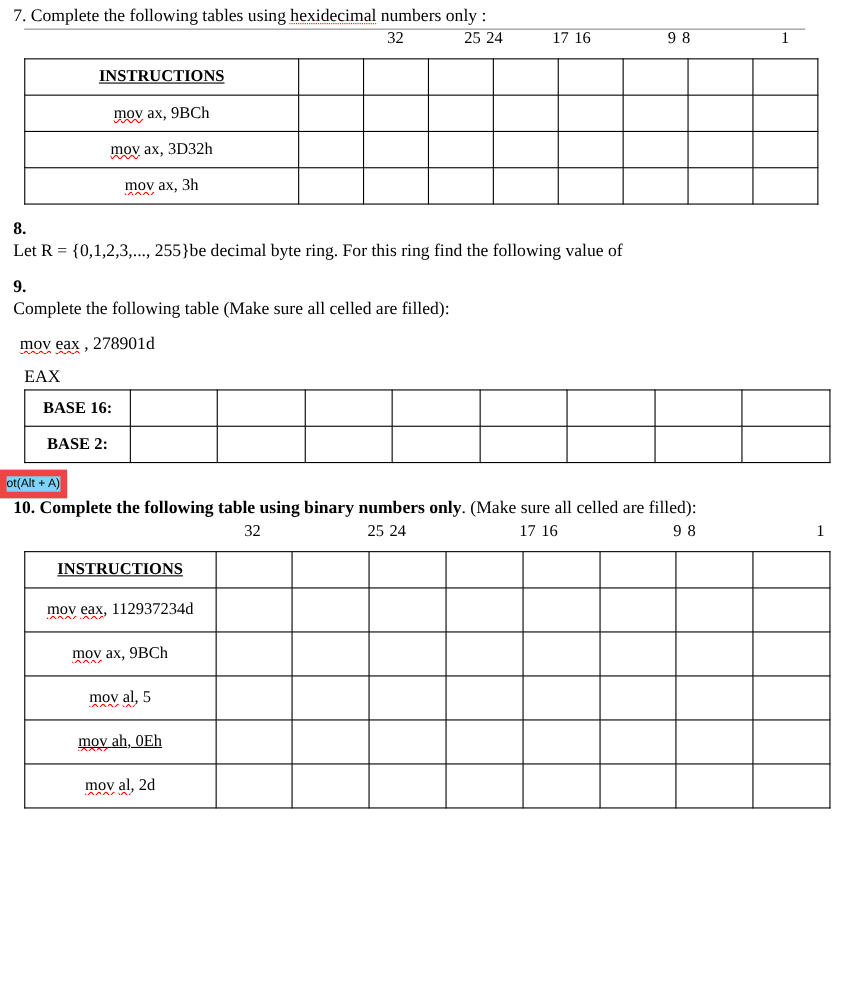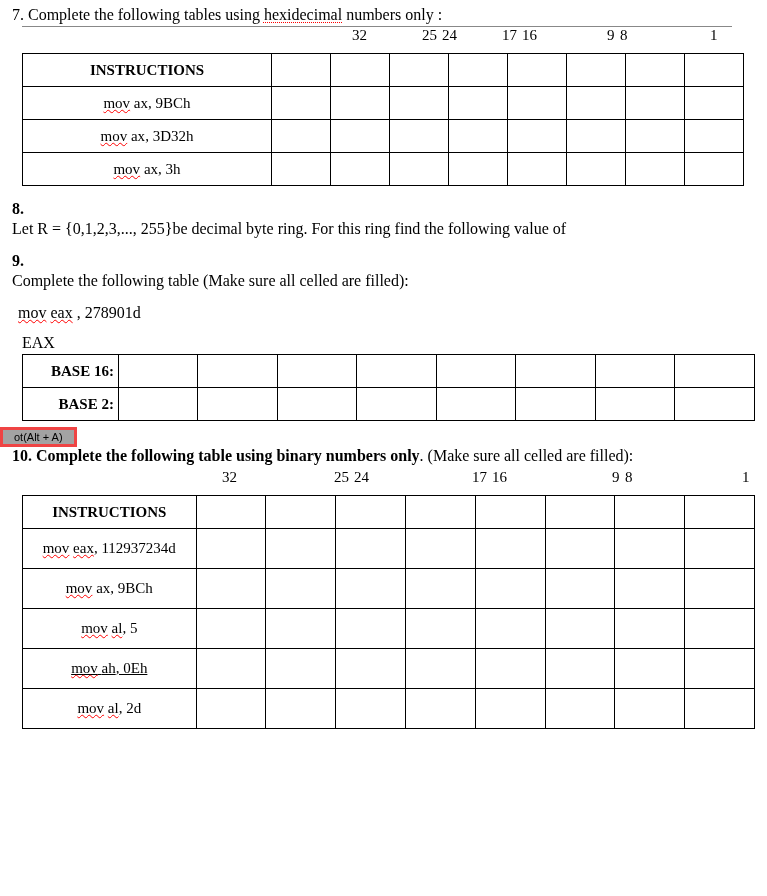--- a/index.html
+++ b/index.html
@@ -42,43 +42,44 @@
   table.grid td, table.grid th {
     border: 1.5px solid #000;
     height: 28px;
     padding: 2px 4px;
     font-size: 15px;
     text-align: center;
     vertical-align: middle;
   }
   table.grid th {
     font-weight: bold;
+    text-decoration: underline;
   }
   table.grid .instr-col { width: 220px; text-align: center; }
   table.grid .byte-col { width: 50px; }
   table#t7 .instr-col { width: 240px; }
   table#t9 { margin-left: 10px; }
-  table#t9 td.lbl { width: 90px; text-align: right; font-weight: bold; padding-left:4px;}
+  table#t9 td.lbl { width: 90px; text-align: center; font-weight: bold; padding-left:4px;}
   table#t9 td.cell { width: 75px; }
   table#t10 .instr-col { width: 168px; text-align:center;}
   table#t10 .byte-col { width: 65px; }
   .blank-line {
     display: inline-block;
     border-bottom: 1px solid #000;
     width: 110px;
     vertical-align: baseline;
     margin-left: 6px;
   }
   .tooltip-box {
     display: inline-block;
-    border: 3px solid #ef4444;
-    background: #a3a3a3;
+    border: 6px solid #ef4444;
+    background: #7dd3fc;
     font-family: Tahoma, sans-serif;
     font-size: 11px;
-    padding: 1px 11px;
+    padding: 1px 0;
     margin-left: -12px;
   }
   .ruler10 { margin-top: 4px; }
 </style>
 </head>
 <body>
 
 <div class="q-text">
   <span>7.  Complete the following tables using </span><span class="underline-dots">hexidecimal</span><span> numbers  only :</span>
 </div>

